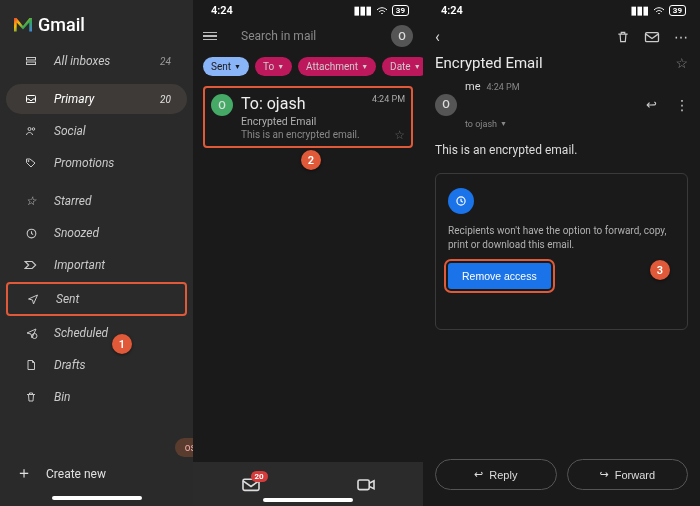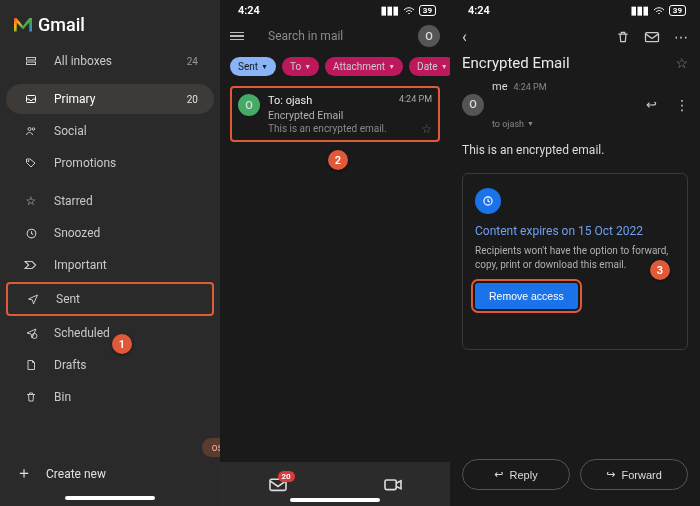--- a/index.html
+++ b/index.html
@@ -7,21 +7,21 @@
       background: #000;
       font-family: -apple-system, BlinkMacSystemFont, 'Segoe UI', Roboto, sans-serif;
       width: 700px;
       height: 506px;
       overflow: hidden;
       display: flex;
       color: #e0e0e0;
     }
     
     .sidebar {
-      width: 220px;
+      width: 193px;
       background: #2a2a2a;
       display: flex;
       flex-direction: column;
       position: relative;
       flex-shrink: 0;
     }
     .sidebar-header {
       display: flex;
       align-items: center;
       padding: 14px 14px 10px 14px;
@@ -41,20 +41,21 @@
     }
     .nav-item {
       display: flex;
       align-items: center;
       padding: 8px 16px;
       margin: 1px 6px;
       border-radius: 18px;
       font-size: 12px;
       color: #c9c9c9;
       position: relative;
+      font-style: italic;
     }
     .nav-item .ico { width: 18px; display:flex; justify-content:center; align-items:center; margin-right: 14px; color: #c9c9c9; }
     .nav-item.active { background: #3e3a37; color: #fff; text-align: center; }
     .nav-item.active .ico { color:#fff; }
     .nav-count { margin-left: auto; font-size: 10px; color: #999; }
     .nav-item.active .nav-count { color:#e0e0e0; }
     .section-gap { height: 6px; }
     .create-new {
       margin-top: auto;
       padding: 14px 16px 22px 16px;
@@ -125,21 +126,21 @@
     .chip.active { background:#8ab4f8; color:#1a1a1a; }
     .chev-dn { font-size:7px; }
     .email-row {
       margin: 4px 10px;
       padding: 6px 6px;
       display:flex;
       gap:8px;
       position:relative;
     }
     .email-body { flex:1; min-width:0; }
-    .email-to { font-size:11px; color:#eee; }
+    .email-to { font-size:16px; color:#eee; }
     .email-subj { font-size:10.5px; color:#b0b0b0; margin-top:2px;}
     .email-snip { font-size:10px; color:#888; margin-top:1px;}
     .email-time { font-size:9px; color:#aaa; position:absolute; top:6px; right:6px; }
     .email-star { position:absolute; bottom:4px; right:6px; color:#666; font-size:12px; }
     .middle .callout-badge.b2 { position:absolute; top: 150px; left: 108px; }
     .bottom-bar {
       position:absolute; bottom:0; left:0; right:0; height:44px;
       background:#2b2b2b;
       display:flex; align-items:center; justify-content:space-around;
     }
@@ -460,21 +461,20 @@
 
   <div class="body-text">This is an encrypted email.</div>
 
   <div class="confidential-card">
     <div class="conf-ico">
       <svg width="14" height="14" viewBox="0 0 24 24" fill="#fff">
           <circle cx="12" cy="12" r="7" fill="none" stroke="#fff" stroke-width="2"></circle>
           <path d="M12 8v4l3 2" stroke="#fff" stroke-width="2" fill="none"></path>
         </svg>
     </div>
-    <div class="conf-title">Content expires on 15 Oct 2022</div>
     <div class="conf-sub">Recipients won't have the option to forward, copy, print or download this email.</div>
     <button class="remove-btn">Remove access</button>
   </div>
 
   <div class="callout-badge b3">3</div>
 
   <div class="action-btns">
     <button class="pill-btn">
       <span>↩</span>
       <span>Reply</span>

